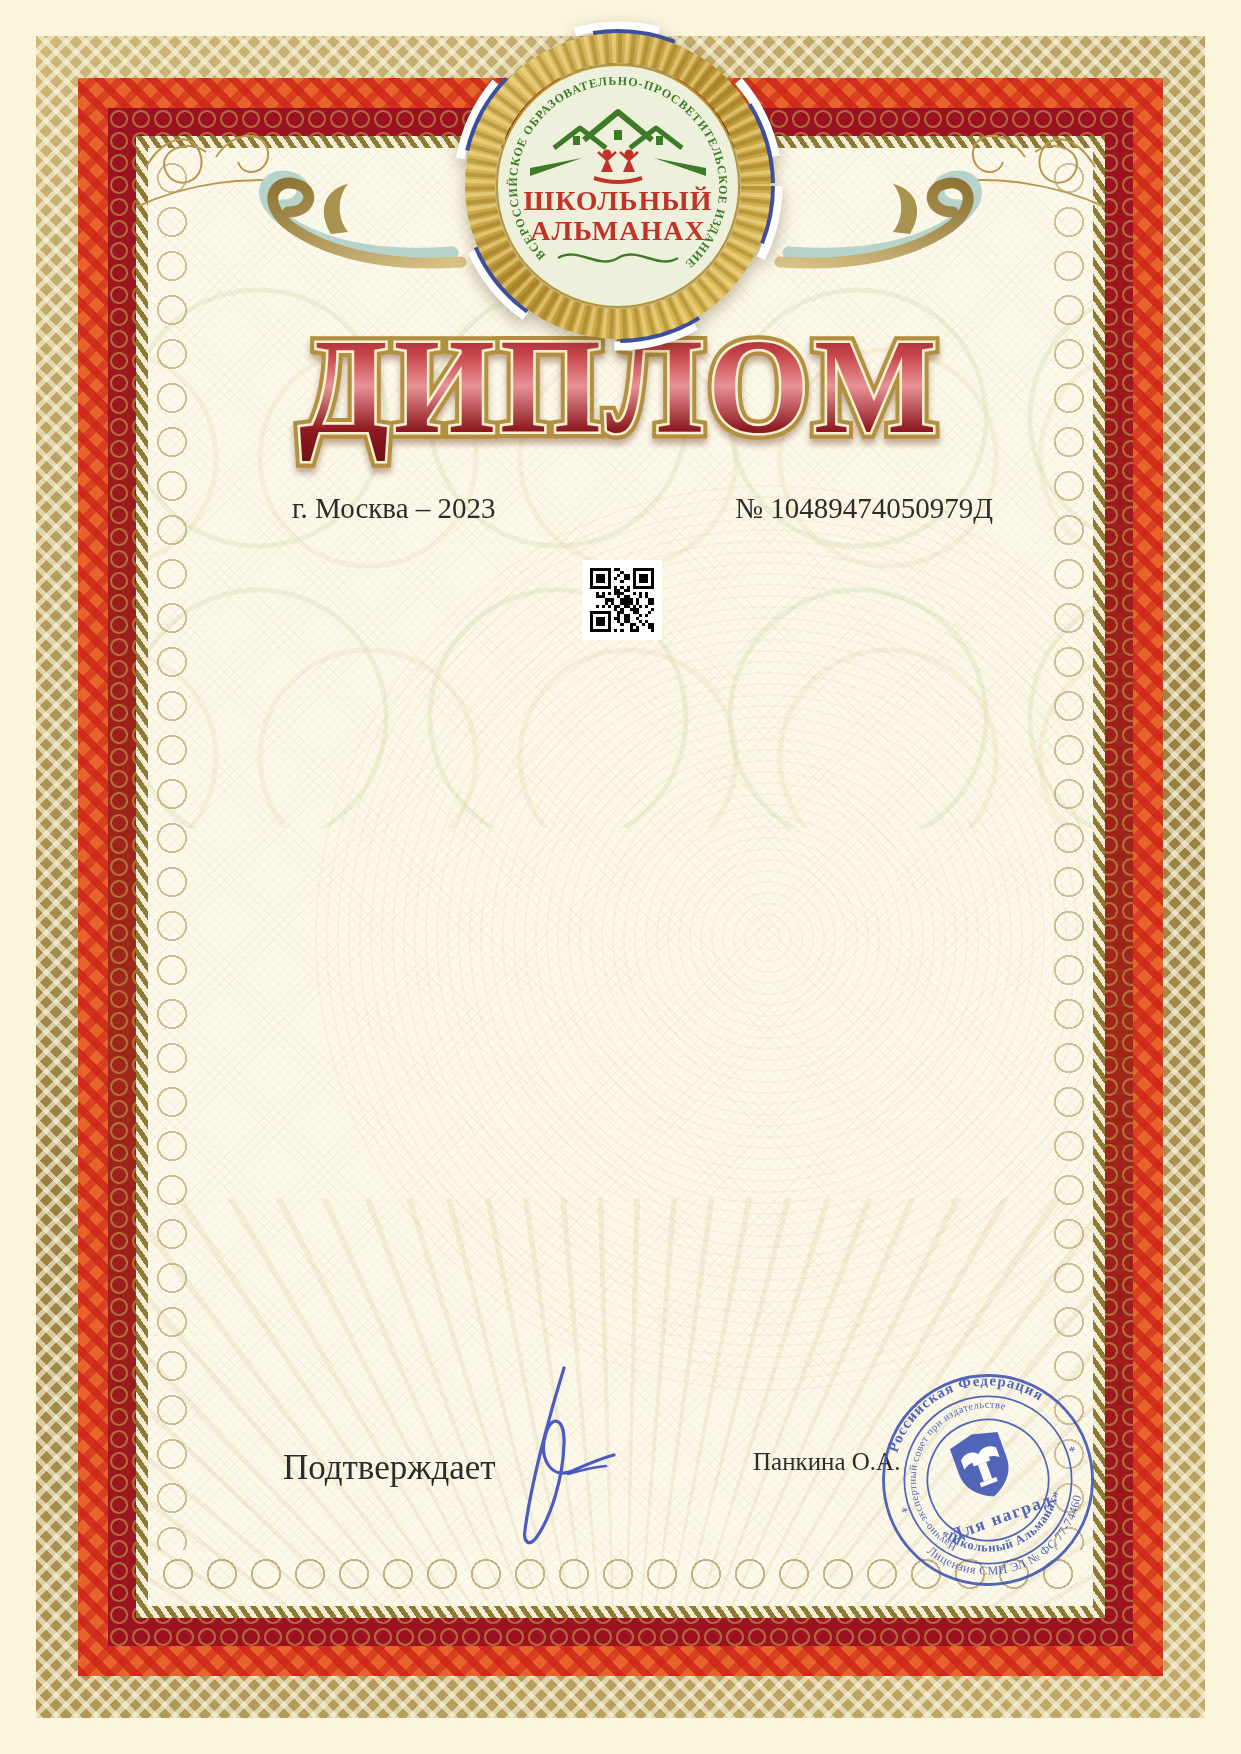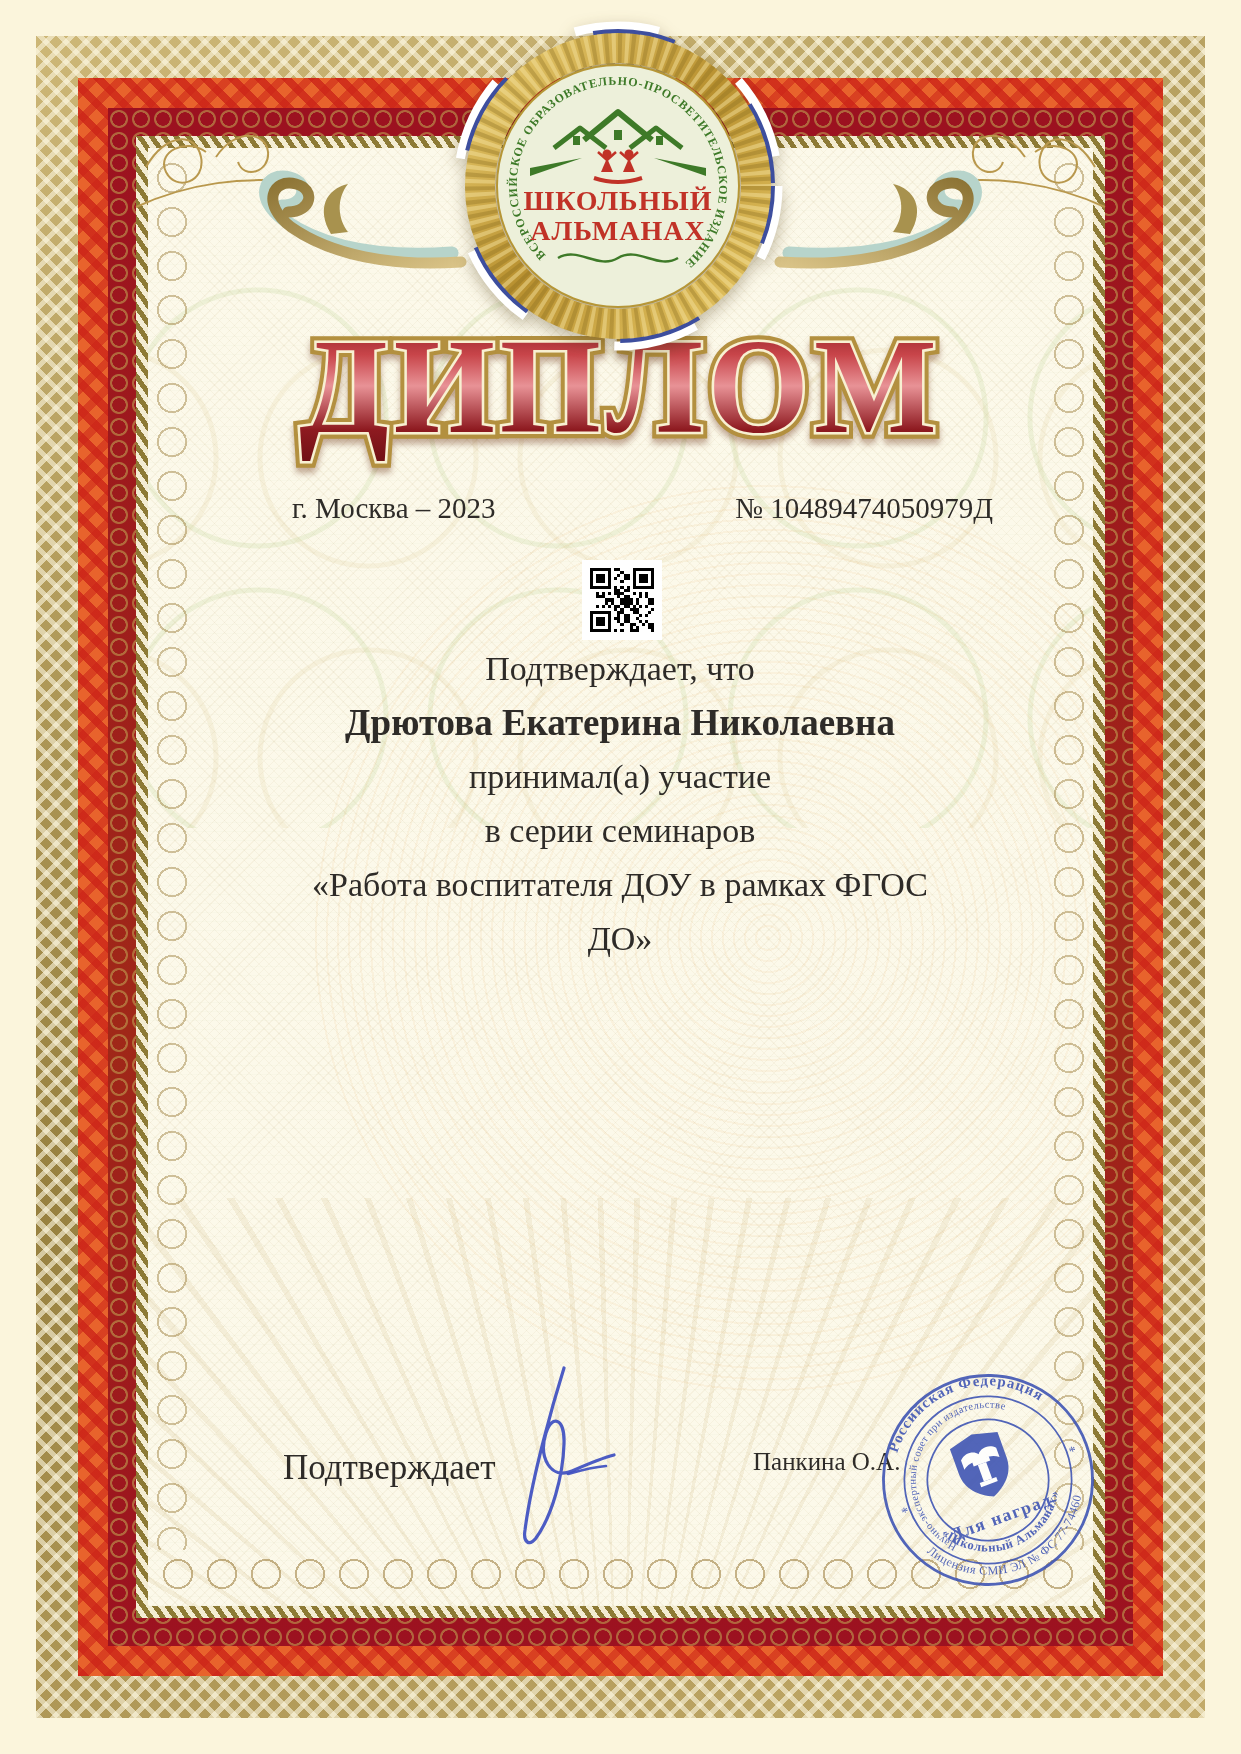--- a/index.html
+++ b/index.html
@@ -320,28 +320,20 @@
         <rect x="20" y="19" width="1" height="1" fill="#000"></rect>
         <rect x="8" y="20" width="1" height="1" fill="#000"></rect>
         <rect x="10" y="20" width="1" height="1" fill="#000"></rect>
         <rect x="13" y="20" width="1" height="1" fill="#000"></rect>
         <rect x="14" y="20" width="1" height="1" fill="#000"></rect>
         <rect x="15" y="20" width="1" height="1" fill="#000"></rect>
         <rect x="20" y="20" width="1" height="1" fill="#000"></rect>
       </svg>
   </div>
 
-  <div class="body-text">
-    <div>Подтверждает, что</div>
-    <div class="recipient">Дрютова Екатерина Николаевна</div>
-    <div>принимал(а) участие</div>
-    <div>в серии семинаров</div>
-    <div>«Работа воспитателя ДОУ в рамках ФГОС</div>
-    <div>ДО»</div>
-  </div>
 
   <div class="sig-role">Подтверждает</div>
   <div class="sig-person">Панкина О.А.</div>
   <svg class="sig-svg" viewBox="0 0 150 205">
     <path d="M96,10 C86,42 64,118 57,172 C55,184 61,189 68,180 C84,158 95,118 96,86 C97,60 84,56 78,75 C70,100 83,122 104,113 C122,105 134,100 146,97" fill="none" stroke="#3D4EC0" stroke-width="3.2" stroke-linecap="round" opacity=".92"></path>
     <path d="M100,116 C114,112 126,109 138,108" fill="none" stroke="#3D4EC0" stroke-width="2.6" stroke-linecap="round" opacity=".92"></path>
   </svg>
 
   <div class="stamp">
     <svg viewBox="0 0 200 200" width="220" height="220">

